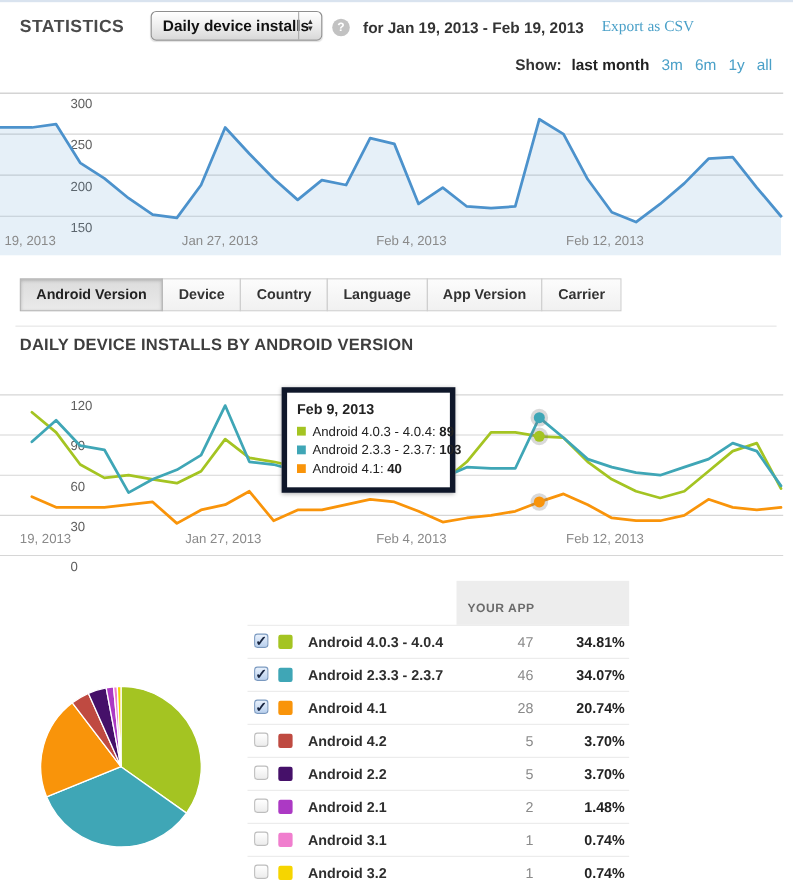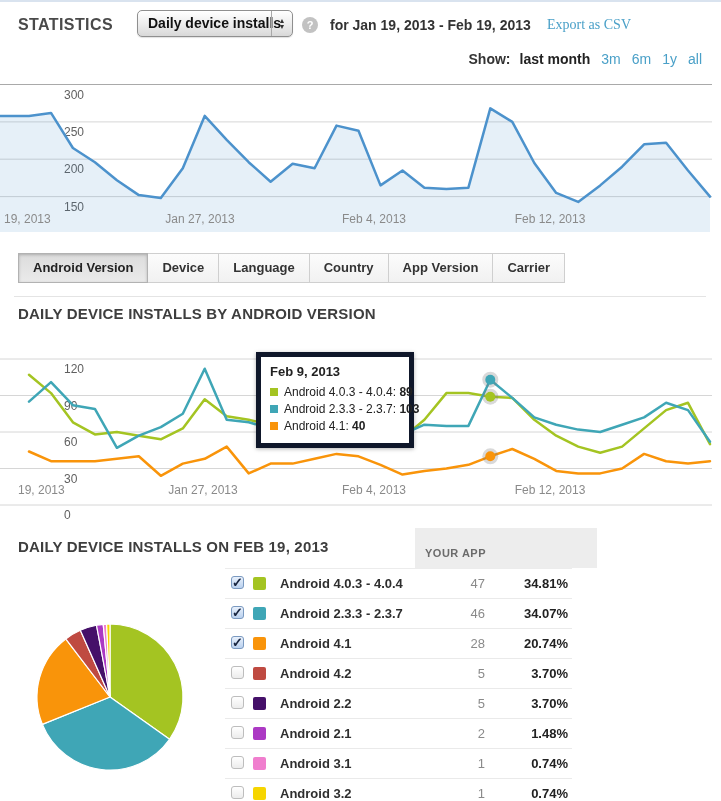--- a/index.html
+++ b/index.html
@@ -51,21 +51,21 @@
 
   
   .tooltip{position:absolute;left:256px;top:352px;width:158px;box-sizing:border-box;background:#fff;
            border:5px solid #0f172a;box-shadow:0 1px 4px rgba(0,0,0,.3);padding:7px 9px 8px;z-index:5;}
   .tt-title{font-size:13px;font-weight:bold;color:#222;margin-bottom:5px;}
   .tt-row{font-size:12px;color:#222;line-height:17px;white-space:nowrap;}
   .tt-sq{display:inline-block;width:8px;height:8px;margin-right:6px;}
   .tt-row b{font-weight:bold;}
 
   
-  .yourapp{position:absolute;left:415px;top:528px;width:182px;height:40px;background:#ededed;box-sizing:border-box;
+  .yourapp{position:absolute;left:415px;top:528px;width:157px;height:40px;background:#ededed;box-sizing:border-box;
            padding:19px 0 0 10px;font-size:11px;font-weight:bold;color:#6b6b6b;letter-spacing:.5px;}
   .tbl{position:absolute;left:225px;top:568px;width:347px;}
   .t-row{position:relative;height:29px;border-top:1px solid #eaeaea;}
   .t-row:first-child{border-top:1px solid #ececec;}
   .cbx{position:absolute;left:6px;top:7px;width:13px;height:13px;box-sizing:border-box;border-radius:3px;cursor:pointer;
        border:1px solid #bdbdbd;background:linear-gradient(#ffffff,#ececec);font-size:13px;line-height:11px;text-align:center;}
   .cbx.checked{border:1px solid #7a99c0;background:linear-gradient(#e9f1fc,#b9d0ee);color:#17243f;font-weight:bold;}
   .swatch{position:absolute;left:28px;top:8px;width:13px;height:13px;border-radius:2px;}
   .t-label{position:absolute;left:55px;top:0;line-height:29px;font-size:13px;font-weight:bold;color:#2e2e2e;}
   .t-count{position:absolute;right:87px;top:0;width:60px;text-align:right;line-height:29px;font-size:13px;color:#8a8a8a;}
@@ -115,22 +115,22 @@
       <polyline points="0.0,31.9 29.0,31.9 51.0,28.9 72.9,64.0 94.9,78.2 116.9,96.2 138.8,111.1 160.8,114.1 182.8,84.2 204.7,31.9 226.7,55.8 248.7,78.2 270.6,97.7 292.6,79.7 314.6,84.2 336.5,41.6 358.5,46.8 380.5,101.4 402.5,86.5 424.4,103.7 446.4,105.1 468.4,103.7 490.3,24.4 512.3,37.9 534.3,79.0 556.2,108.9 578.2,117.9 600.2,101.4 622.1,82.7 644.1,60.3 666.1,58.8 688.0,86.5 710.0,112.6" fill="none" stroke="#4c92cc" stroke-width="2.5" stroke-linejoin="round" stroke-linecap="round"></polyline>
       <text x="4" y="139" text-anchor="start" class="ax2">19, 2013</text>
       <text x="200" y="139" text-anchor="middle" class="ax2">Jan 27, 2013</text>
       <text x="374" y="139" text-anchor="middle" class="ax2">Feb 4, 2013</text>
       <text x="550" y="139" text-anchor="middle" class="ax2">Feb 12, 2013</text>
     </svg>
 
   <div class="tabs" id="tabs">
       <div class="tab active">Android Version</div>
       <div class="tab">Device</div>
+      <div class="tab">Country</div>
       <div class="tab">Language</div>
-      <div class="tab">Country</div>
       <div class="tab">App Version</div>
       <div class="tab">Carrier</div>
     </div>
 
   <div class="divider"></div>
   <div class="h1">DAILY DEVICE INSTALLS BY ANDROID VERSION</div>
 
   <svg id="chart-mid" width="721" height="178" viewBox="0 0 721 178">
       <line x1="0" y1="14.0" x2="712" y2="14.0" stroke="#d6d6d6" stroke-width="1"></line>
       <text x="64" y="28.0" class="ax">120</text>
@@ -159,21 +159,20 @@
 
   <div class="tooltip">
     <div class="tt-title">Feb 9, 2013</div>
     <div id="tt-rows">
         <div class="tt-row"><span class="tt-sq" style="background: rgb(164, 196, 34);"></span>Android 4.0.3 - 4.0.4: <b>89</b></div>
         <div class="tt-row"><span class="tt-sq" style="background: rgb(63, 166, 182);"></span>Android 2.3.3 - 2.3.7: <b>103</b></div>
         <div class="tt-row"><span class="tt-sq" style="background: rgb(249, 148, 10);"></span>Android 4.1: <b>40</b></div>
       </div>
   </div>
 
-  <div class="h2">DAILY DEVICE INSTALLS ON FEB 19, 2013</div>
   <div class="yourapp">YOUR APP</div>
 
   <svg id="chart-pie" width="160" height="160" viewBox="0 0 160 160">
       <path d="M80,80 L80.00,7.00 A73,73 0 0 1 139.55,122.23 Z" fill="#a4c422" stroke="#fff" stroke-width="1.2" stroke-linejoin="round"></path>
       <path d="M80,80 L139.55,122.23 A73,73 0 0 1 12.31,107.33 Z" fill="#3fa6b6" stroke="#fff" stroke-width="1.2" stroke-linejoin="round"></path>
       <path d="M80,80 L12.31,107.33 A73,73 0 0 1 35.76,21.93 Z" fill="#f9940a" stroke="#fff" stroke-width="1.2" stroke-linejoin="round"></path>
       <path d="M80,80 L35.76,21.93 A73,73 0 0 1 50.33,13.30 Z" fill="#bf4a41" stroke="#fff" stroke-width="1.2" stroke-linejoin="round"></path>
       <path d="M80,80 L50.33,13.30 A73,73 0 0 1 66.50,8.26 Z" fill="#451069" stroke="#fff" stroke-width="1.2" stroke-linejoin="round"></path>
       <path d="M80,80 L66.50,8.26 A73,73 0 0 1 73.22,7.32 Z" fill="#ac39c4" stroke="#fff" stroke-width="1.2" stroke-linejoin="round"></path>
       <path d="M80,80 L73.22,7.32 A73,73 0 0 1 76.61,7.08 Z" fill="#f07ece" stroke="#fff" stroke-width="1.2" stroke-linejoin="round"></path>

